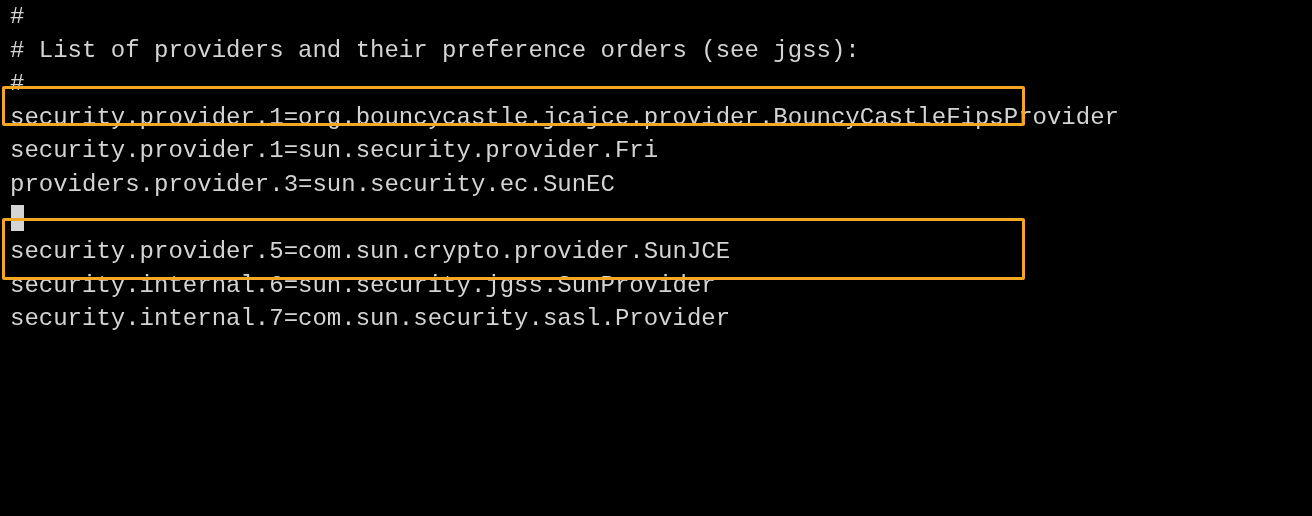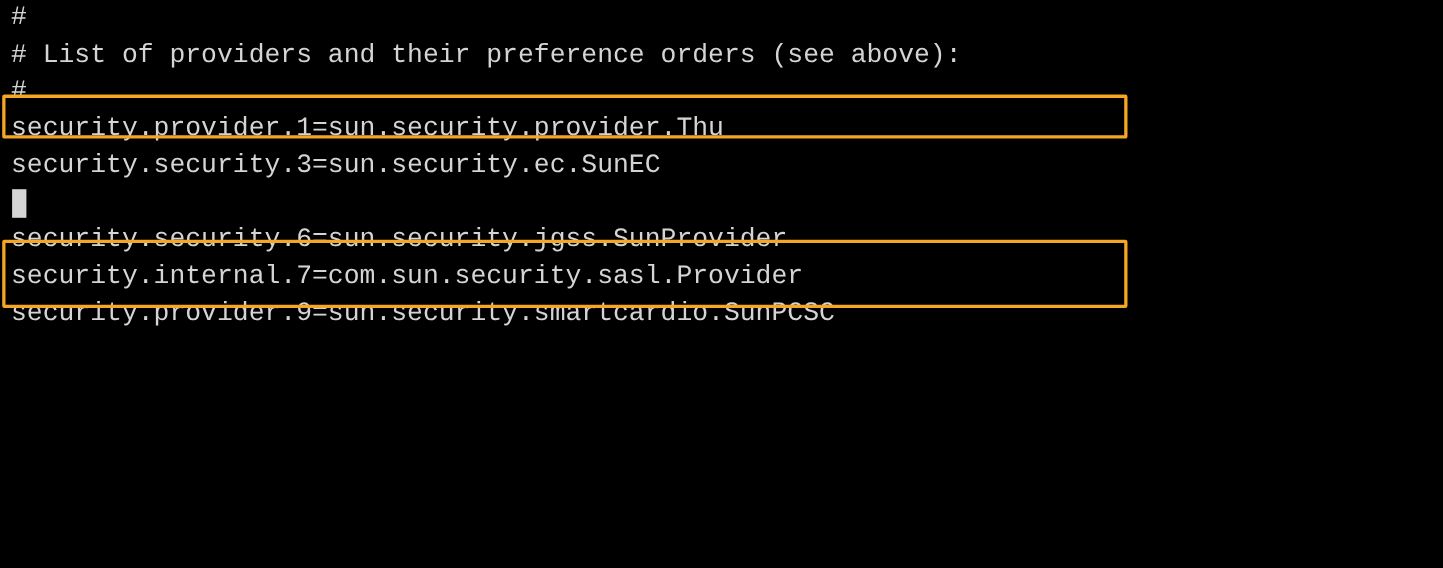--- a/index.html
+++ b/index.html
@@ -56,21 +56,22 @@
     }
   </style>
 </head>
 <body>
 
 <div class="code-container">
   <div class="highlighted highlight-1"></div>
   <div class="highlighted highlight-2"></div>
 
   <div class="code-line"><span>#</span></div>
-  <div class="code-line"><span># List of providers and their preference orders (see above):</span></div>
+  <div class="code-line"><span># List of providers and their preference orders (see jgss):</span></div>
   <div class="code-line"><span>#</span></div>
-  <div class="code-line"><span>security.provider.1=sun.security.provider.Thu</span></div>
-  <div class="code-line"><span>security.security.3=sun.security.ec.SunEC</span></div>
+  <div class="code-line"><span>security.provider.1=org.bouncycastle.jcajce.provider.BouncyCastleFipsProvider</span></div>
+  <div class="code-line"><span>security.provider.1=sun.security.provider.Fri</span></div>
+  <div class="code-line"><span>providers.provider.3=sun.security.ec.SunEC</span></div>
   <div class="code-line"><span class="cursor"></span></div>
-  <div class="code-line"><span>security.security.6=sun.security.jgss.SunProvider</span></div>
+  <div class="code-line"><span>security.provider.5=com.sun.crypto.provider.SunJCE</span></div>
+  <div class="code-line"><span>security.internal.6=sun.security.jgss.SunProvider</span></div>
   <div class="code-line"><span>security.internal.7=com.sun.security.sasl.Provider</span></div>
-  <div class="code-line"><span>security.provider.9=sun.security.smartcardio.SunPCSC</span></div>
 </div>
 
 </body></html>

